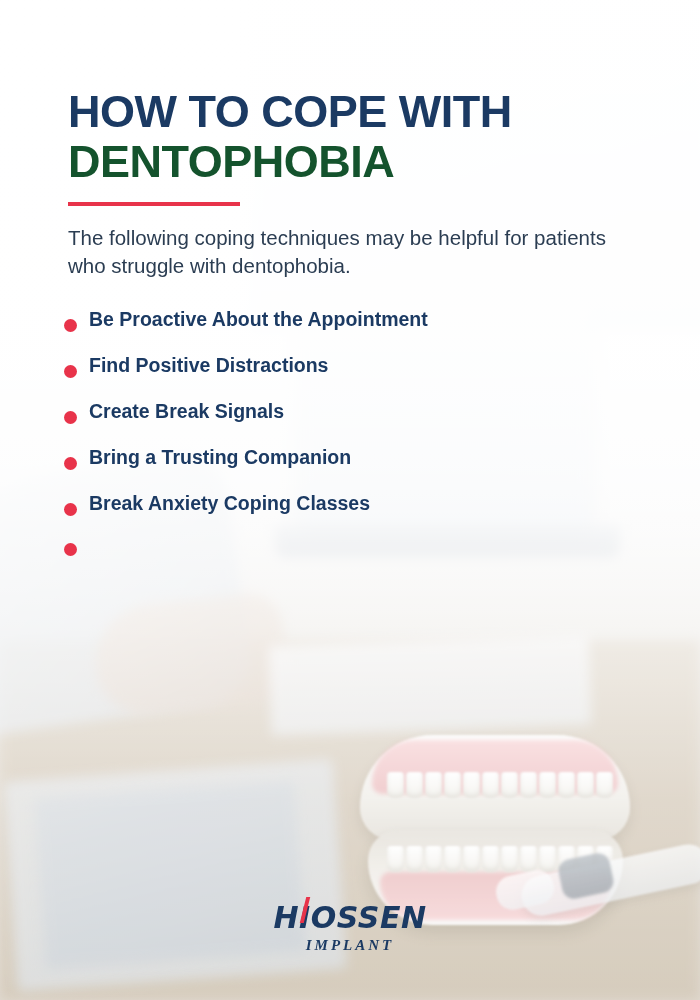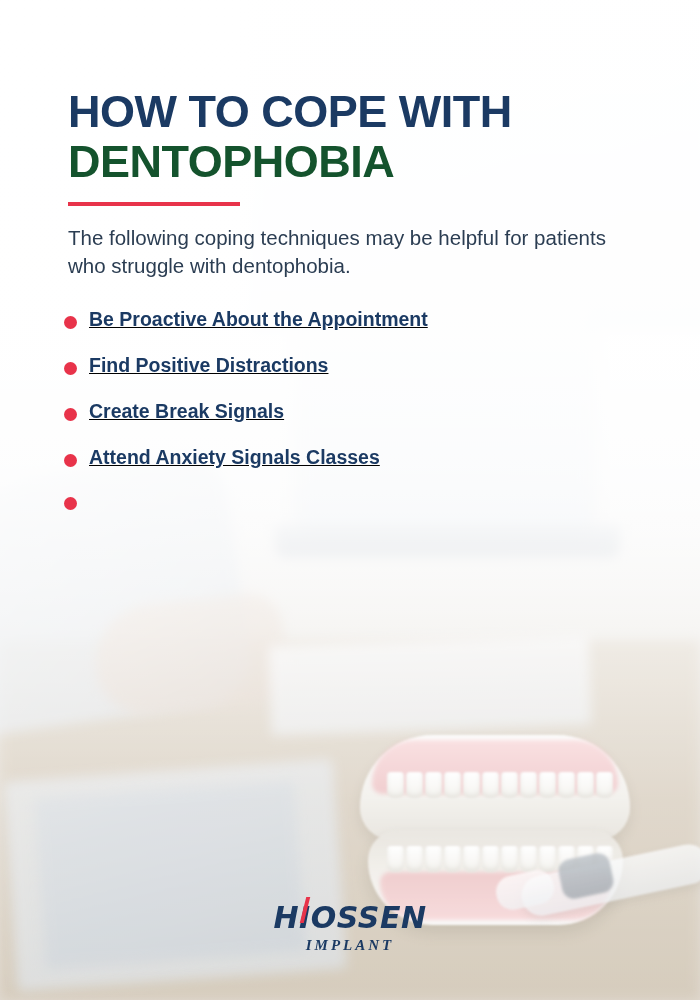--- a/index.html
+++ b/index.html
@@ -186,23 +186,22 @@
     margin: 18px 16px 0 38px;
     width: 540px;
     font-size: 20.5px;
     line-height: 28px;
     color: #2b3d52;
   }
 
   .list { margin: 26px 0 0 34px; }
   .list-item {
     display: flex;
-    align-items: center;
+    align-items: flex-end;
     margin-bottom: 20px;
-    text-decoration: underline;
   }
   .bullet {
     width: 13px;
     height: 13px;
     border-radius: 50%;
     background: #e8334a;
     margin-top: 7px;
     margin-right: 12px;
     flex: 0 0 auto;
   }
@@ -322,24 +321,28 @@
     <div class="list-item">
       <span class="bullet"></span>
       <span class="item-label">Find Positive Distractions</span>
     </div>
 
     <div class="list-item">
       <span class="bullet"></span>
       <span class="item-label">Create Break Signals</span>
     </div>
 
-
-    <div class="list-item">
-      <span class="bullet"></span>
-      <span class="item-label">Attend Anxiety Signals Classes</span>
+    <div class="list-item">
+      <span class="bullet"></span>
+      <span class="item-label">Bring a Trusting Companion</span>
+    </div>
+
+    <div class="list-item">
+      <span class="bullet"></span>
+      <span class="item-label">Break Anxiety Coping Classes</span>
     </div>
 
     <div class="list-item">
       <span class="bullet"></span>
     </div>
 
 
   </div>
 </div>
 

